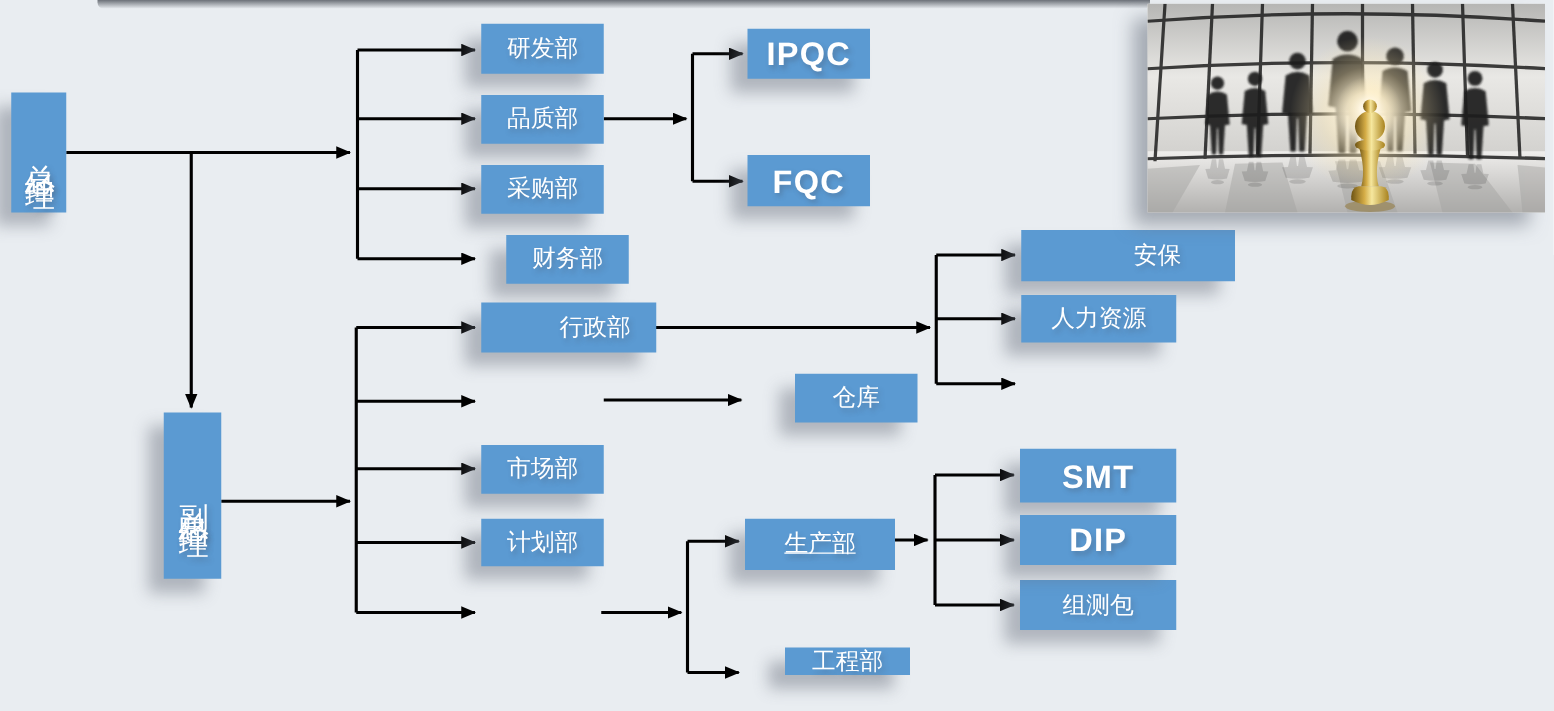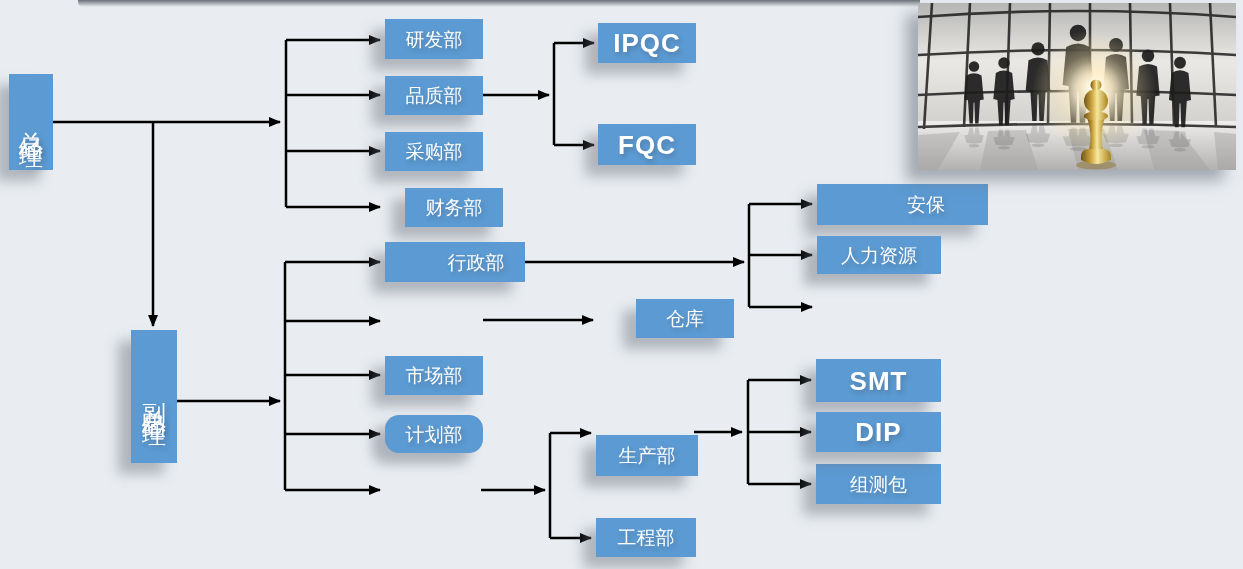--- a/index.html
+++ b/index.html
@@ -99,27 +99,27 @@
 
   <div class="node vertical" style="left:9px;top:74px;width:44px;height:96px;">总经理</div>
   <div class="node vertical" style="left:131px;top:330px;width:46px;height:133px;">副总经理</div>
 
   <div class="node" style="left:385px;top:19px;width:98px;height:40px;">研发部</div>
   <div class="node" style="left:385px;top:76px;width:98px;height:39px;">品质部</div>
   <div class="node" style="left:385px;top:132px;width:98px;height:39px;">采购部</div>
   <div class="node" style="left:405px;top:188px;width:98px;height:39px;">财务部</div>
   <div class="node" style="left:385px;top:242px;width:98px;height:40px;padding-left:42px;">行政部</div>
   <div class="node" style="left:385px;top:356px;width:98px;height:39px;">市场部</div>
-  <div class="node" style="left:385px;top:415px;width:98px;height:38px;border-radius:14px;">计划部</div>
+  <div class="node" style="left:385px;top:415px;width:98px;height:38px;">计划部</div>
 
   <div class="node latin" style="left:598px;top:23px;width:98px;height:40px;">IPQC</div>
   <div class="node latin" style="left:598px;top:124px;width:98px;height:41px;">FQC</div>
   <div class="node" style="left:598px;top:299px;width:98px;height:39px;margin-left:38px;">仓库</div>
-  <div class="node" style="left:596px;top:435px;width:102px;height:41px;">生产部</div>
-  <div class="node" style="left:596px;top:518px;width:100px;height:39px;">工程部</div>
+  <div class="node" style="left:596px;top:415px;width:120px;height:41px;text-decoration:underline;">生产部</div>
+  <div class="node" style="left:628px;top:518px;width:100px;height:22px;">工程部</div>
 
   <div class="node" style="left:817px;top:184px;width:124px;height:41px;padding-left:47px;">安保</div>
   <div class="node" style="left:817px;top:236px;width:124px;height:38px;">人力资源</div>
   <div class="node latin" style="left:816px;top:359px;width:125px;height:43px;">SMT</div>
   <div class="node" style="left:816px;top:464px;width:125px;height:40px;">组测包</div>
   <div class="node latin" style="left:816px;top:412px;width:125px;height:40px;">DIP</div>
 
   <div class="photo">
     <svg width="318" height="167" viewBox="0 0 318 167">
       <defs>

